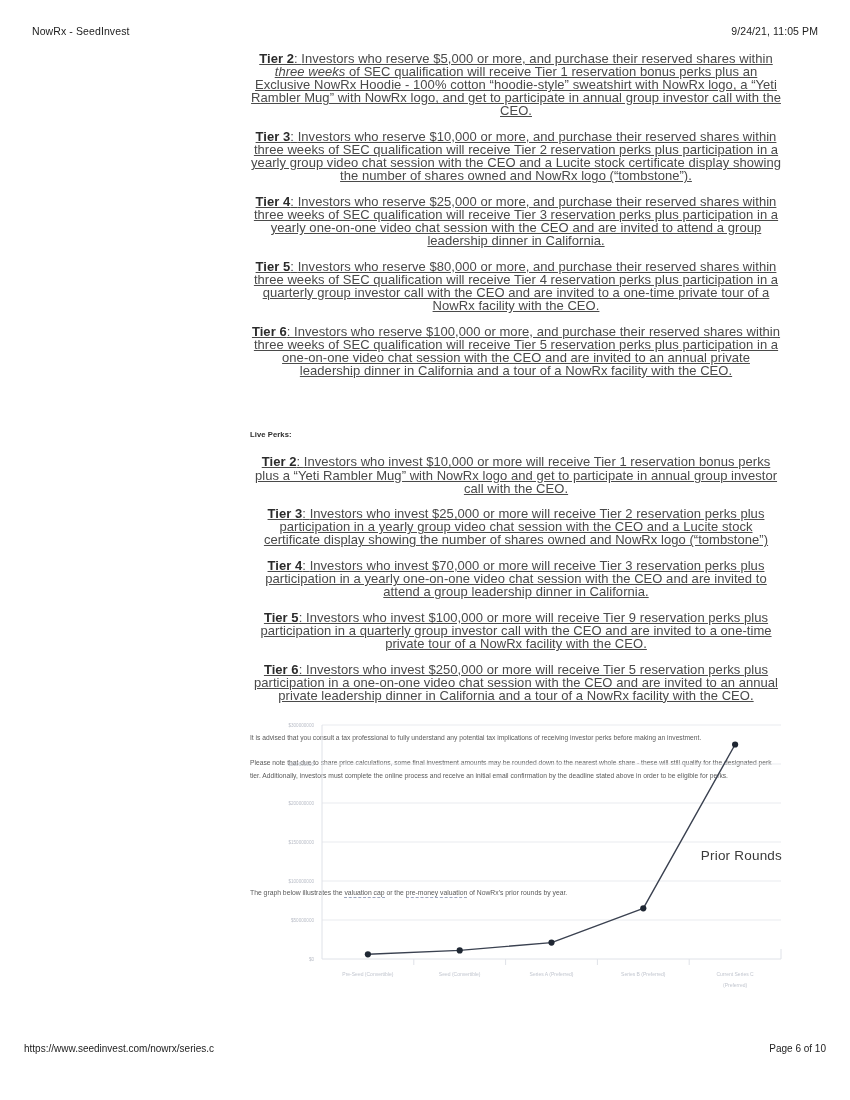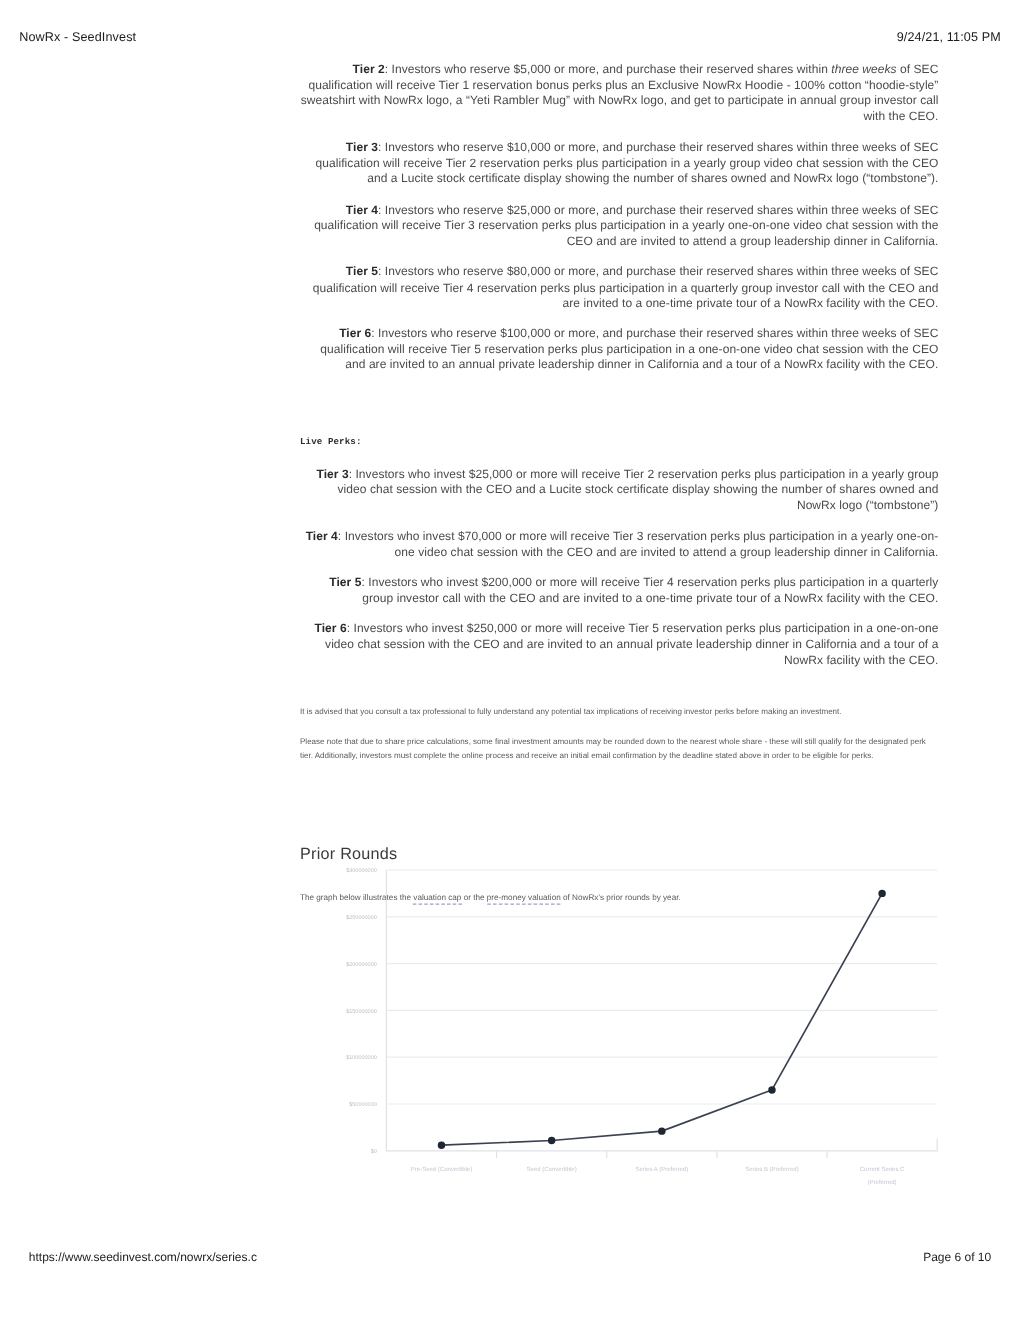--- a/index.html
+++ b/index.html
@@ -12,78 +12,79 @@
     color: #3c3c3c;
     position: relative;
     overflow: hidden;
   }
 
   
   .page-header {
     position: absolute;
     top: 22px; left: 0; right: 0;
     height: 18px;
-    padding: 0 16px;
+    padding: 0 32px;
     display: flex;
     align-items: center;
     justify-content: space-between;
     font-size: 10.5px;
     color: #1c1c1c;
   }
   .page-header .hdr-title { letter-spacing: .1px; }
   .page-header .hdr-date { letter-spacing: .1px; }
 
   
   .content {
     position: absolute;
     top: 52px;
     left: 250px;
     width: 532px;
   }
 
   .para {
-    font-size: 10px;
+    font-size: 13px;
     line-height: 13.1px;
     color: #4a4a4a;
     margin: 0 0 12.5px 0;
-    text-align: right;
+    text-align: center;
     letter-spacing: .05px;
+    text-decoration: underline;
   }
   .para .lead {
     font-weight: bold;
     color: #2b2b2b;
   }
   .para em { font-style: italic; }
 
   .spacer-lg { height: 41px; }
   .spacer-md { height: 18px; }
 
   .section-label {
     font-size: 7.6px;
     font-weight: bold;
     color: #2b2b2b;
     margin: 0 0 16px 0;
     letter-spacing: .1px;
-    font-family: Liberation Mono, monospace;
   }
 
   .note {
     font-size: 6.7px;
     line-height: 12.6px;
     color: #5a5a5a;
     margin: 0 0 12px 0;
   }
 
   
   .section-heading {
     font-size: 13.5px;
     font-weight: normal;
     color: #3a3a3a;
     margin: 0 0 24px 0;
     letter-spacing: .2px;
+    text-align: right;
   }
   .intro {
     font-size: 6.8px;
     line-height: 12px;
     color: #5a5a5a;
     margin: 0;
   }
   .dashed {
     border-bottom: 1px dashed #9aa4c0;
     padding-bottom: 1px;
@@ -151,27 +152,30 @@
 
   <p class="para">
     <span class="lead">Tier 6</span><span>: </span><span>Investors who reserve $100,000 or more, and purchase their reserved shares within three weeks of SEC qualification will receive Tier 5 reservation perks plus participation in a one-on-one video chat session with the CEO and are invited to an annual private leadership dinner in California and a tour of a NowRx facility with the CEO.</span>
   </p>
 
   <div class="spacer-lg"></div>
 
   <div class="section-label">Live Perks:</div>
 
   <p class="para">
+    <span class="lead">Tier 2</span><span>: </span><span>Investors who invest $10,000 or more will receive Tier 1 reservation bonus perks plus a “Yeti Rambler Mug” with NowRx logo and get to participate in annual group investor call with the CEO.</span>
+  </p>
+  <p class="para">
     <span class="lead">Tier 3</span><span>: </span><span>Investors who invest $25,000 or more will receive Tier 2 reservation perks plus participation in a yearly group video chat session with the CEO and a Lucite stock certificate display showing the number of shares owned and NowRx logo (“tombstone”)</span>
   </p>
   <p class="para">
     <span class="lead">Tier 4</span><span>: </span><span>Investors who invest $70,000 or more will receive Tier 3 reservation perks plus participation in a yearly one-on-one video chat session with the CEO and are invited to attend a group leadership dinner in California.</span>
   </p>
   <p class="para">
-    <span class="lead">Tier 5</span><span>: </span><span>Investors who invest $200,000 or more will receive Tier 4 reservation perks plus participation in a quarterly group investor call with the CEO and are invited to a one-time private tour of a NowRx facility with the CEO.</span>
+    <span class="lead">Tier 5</span><span>: </span><span>Investors who invest $100,000 or more will receive Tier 9 reservation perks plus participation in a quarterly group investor call with the CEO and are invited to a one-time private tour of a NowRx facility with the CEO.</span>
   </p>
   <p class="para">
     <span class="lead">Tier 6</span><span>: </span><span>Investors who invest $250,000 or more will receive Tier 5 reservation perks plus participation in a one-on-one video chat session with the CEO and are invited to an annual private leadership dinner in California and a tour of a NowRx facility with the CEO.</span>
   </p>
 
   <div class="spacer-md"></div>
 
   <p class="note">It is advised that you consult a tax professional to fully understand any potential tax implications of receiving investor perks before making an investment.</p>
   <p class="note">Please note that due to share price calculations, some final investment amounts may be rounded down to the nearest whole share - these will still qualify for the designated perk tier. Additionally, investors must complete the online process and receive an initial email confirmation by the deadline stated above in order to be eligible for perks.</p>
 

